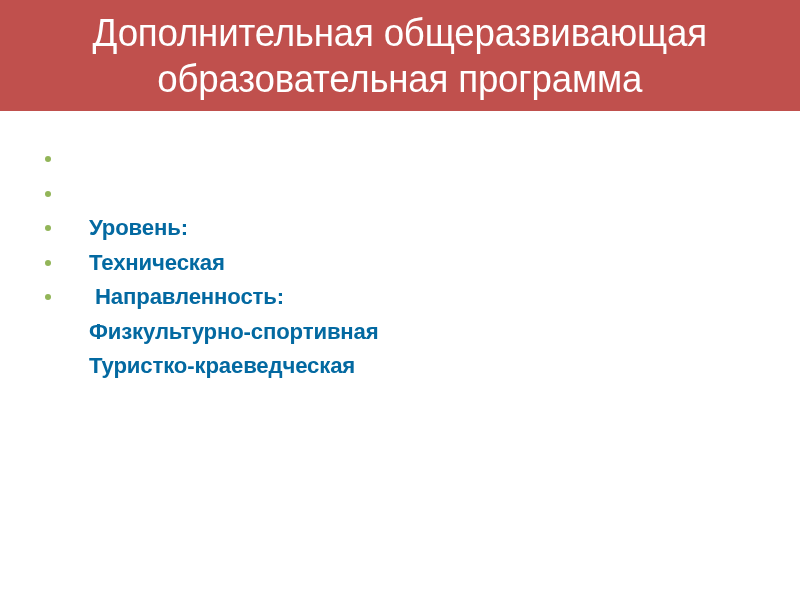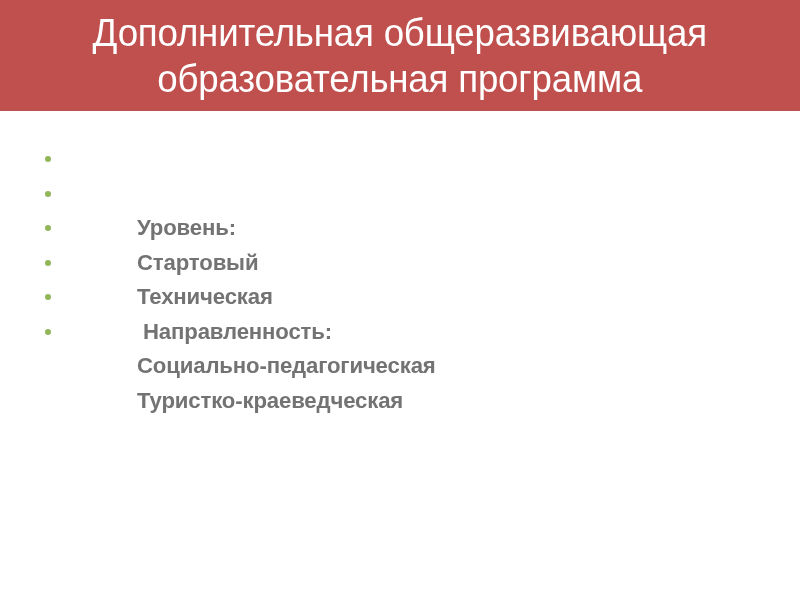--- a/index.html
+++ b/index.html
@@ -59,22 +59,22 @@
     top: 142px;
     width: 800px;
     margin: 0;
     padding: 0;
     list-style: none;
   }
 
   .bullet-item {
     position: relative;
     height: 34.5px;
-    padding-left: 100px;
-    color: #737373;
+    padding-left: 52px;
+    color: #0369a1;
     font-family: "Liberation Sans", "DejaVu Sans", sans-serif;
     font-size: 22.5px;
     font-weight: bold;
     line-height: 34.5px;
     letter-spacing: -0.15px;
     white-space: pre;
   }
 
   .bullet-item .dot {
     position: absolute;
@@ -103,33 +103,29 @@
 образовательная программа</div>
   </div>
 
   <ul class="bullet-list">
     <li class="bullet-item">
       <span class="dot"></span>
       <span class="label">Уровень:</span>
     </li>
     <li class="bullet-item">
       <span class="dot"></span>
-      <span class="label">Стартовый</span>
-    </li>
-    <li class="bullet-item">
-      <span class="dot"></span>
       <span class="label">Техническая</span>
     </li>
     <li class="bullet-item">
       <span class="dot"></span>
       <span class="label"> Направленность:</span>
     </li>
     <li class="bullet-item">
       <span class="dot"></span>
-      <span class="label">Социально-педагогическая</span>
+      <span class="label">Физкультурно-спортивная</span>
     </li>
     <li class="bullet-item">
       <span class="dot"></span>
       <span class="label">Туристко-краеведческая</span>
     </li>
   </ul>
 
 </div>
 
 </body></html>

